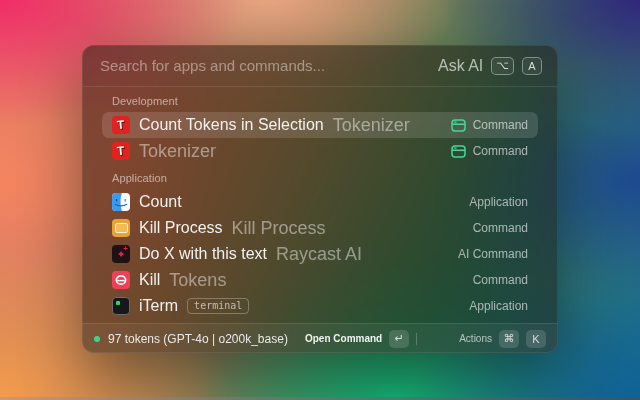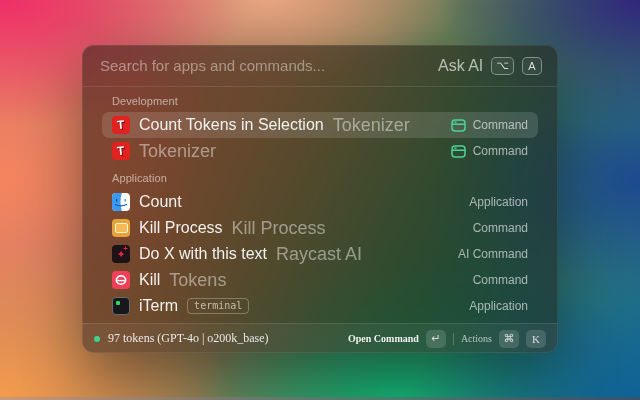--- a/index.html
+++ b/index.html
@@ -64,26 +64,26 @@
   .icon.raycastai .star{color:#e02749;font-size:11px;line-height:1;}
   .icon.raycastai .plus{position:absolute;top:0;right:2px;color:#e02749;
     font-size:8px;line-height:1;font-weight:700;}
   .icon.store{background:#ef4058;}
   .icon.iterm{background:#17181b;border:1px solid #6a6a6a;}
   .icon.iterm i{position:absolute;left:3px;top:3px;width:4px;height:4px;
     background:#37d45f;border-radius:1px;}
 
   .footer{flex:0 0 29px;display:flex;align-items:center;gap:8px;
     padding:0 12px;background:rgba(255,255,255,.045);
-    border-top:1px solid rgba(255,255,255,.1);font-family:Liberation Serif, serif;}
+    border-top:1px solid rgba(255,255,255,.1);}
   .status-dot{width:6px;height:6px;border-radius:50%;flex:0 0 6px;}
   .footer-status{font-size:12px;color:#e9e9e7;}
   .footer-right{margin-left:auto;display:flex;align-items:center;gap:7px;}
   .footer-action{font-size:10px;font-weight:600;color:#f2f2f0;}
-  .footer-action.secondary{font-weight:400;color:rgba(255,255,255,.65);}
+  .footer-action.secondary{font-weight:400;color:rgba(255,255,255,.65);margin-left:35px;}
   .vdivider{width:1px;height:12px;background:rgba(255,255,255,.22);}
 </style>
 </head>
 <body>
 
 <div class="desktop">
   <div class="window">
 
     <div class="searchbar">
       <input class="search-input" type="text" placeholder="Search for apps and commands..." style="">

